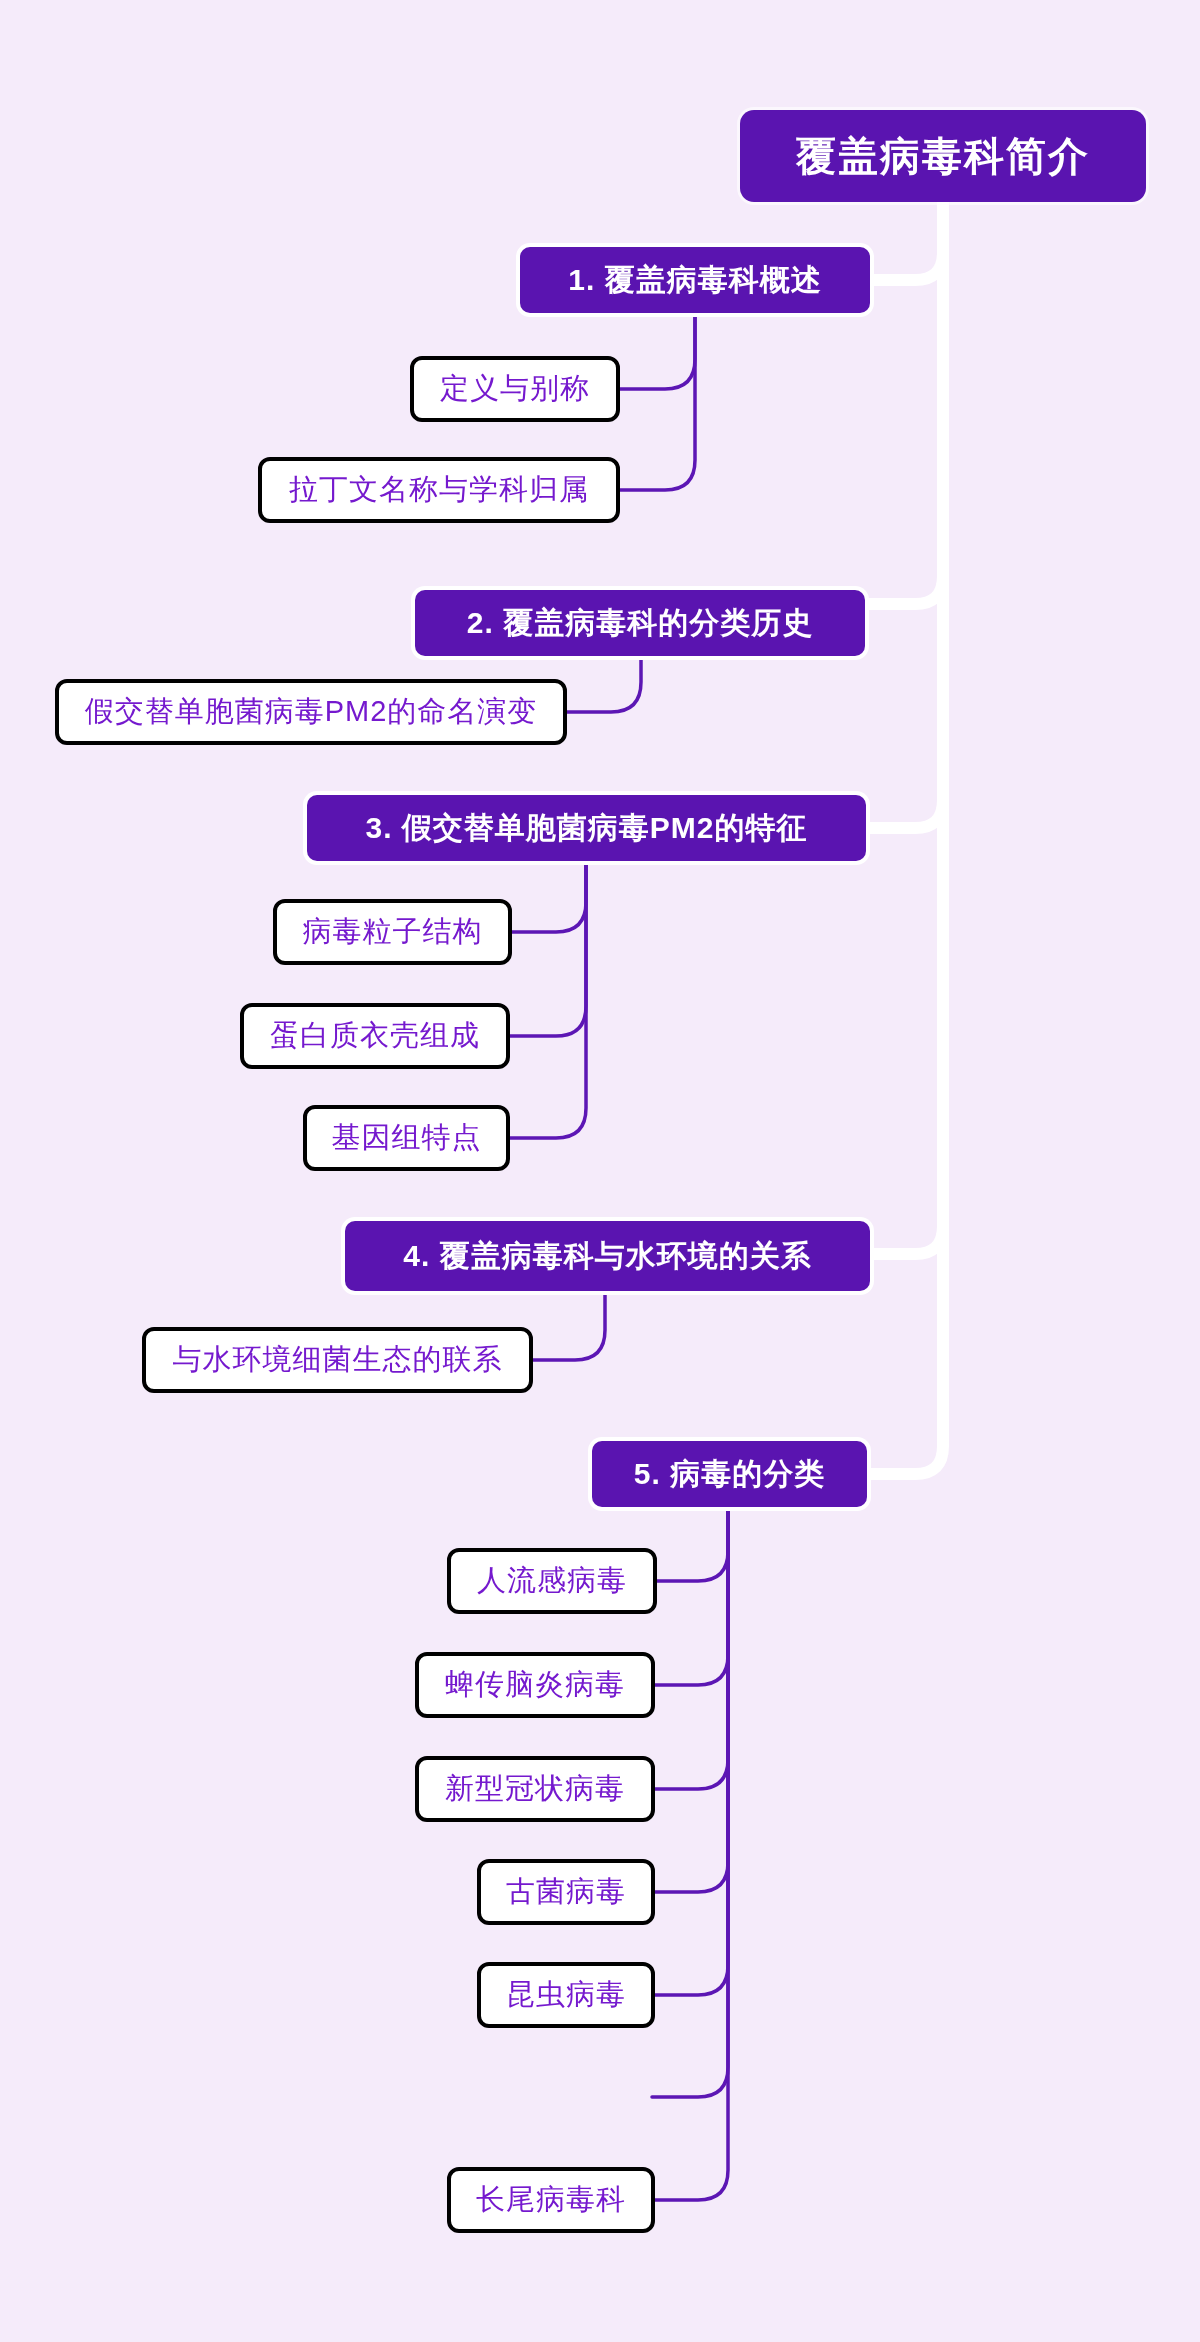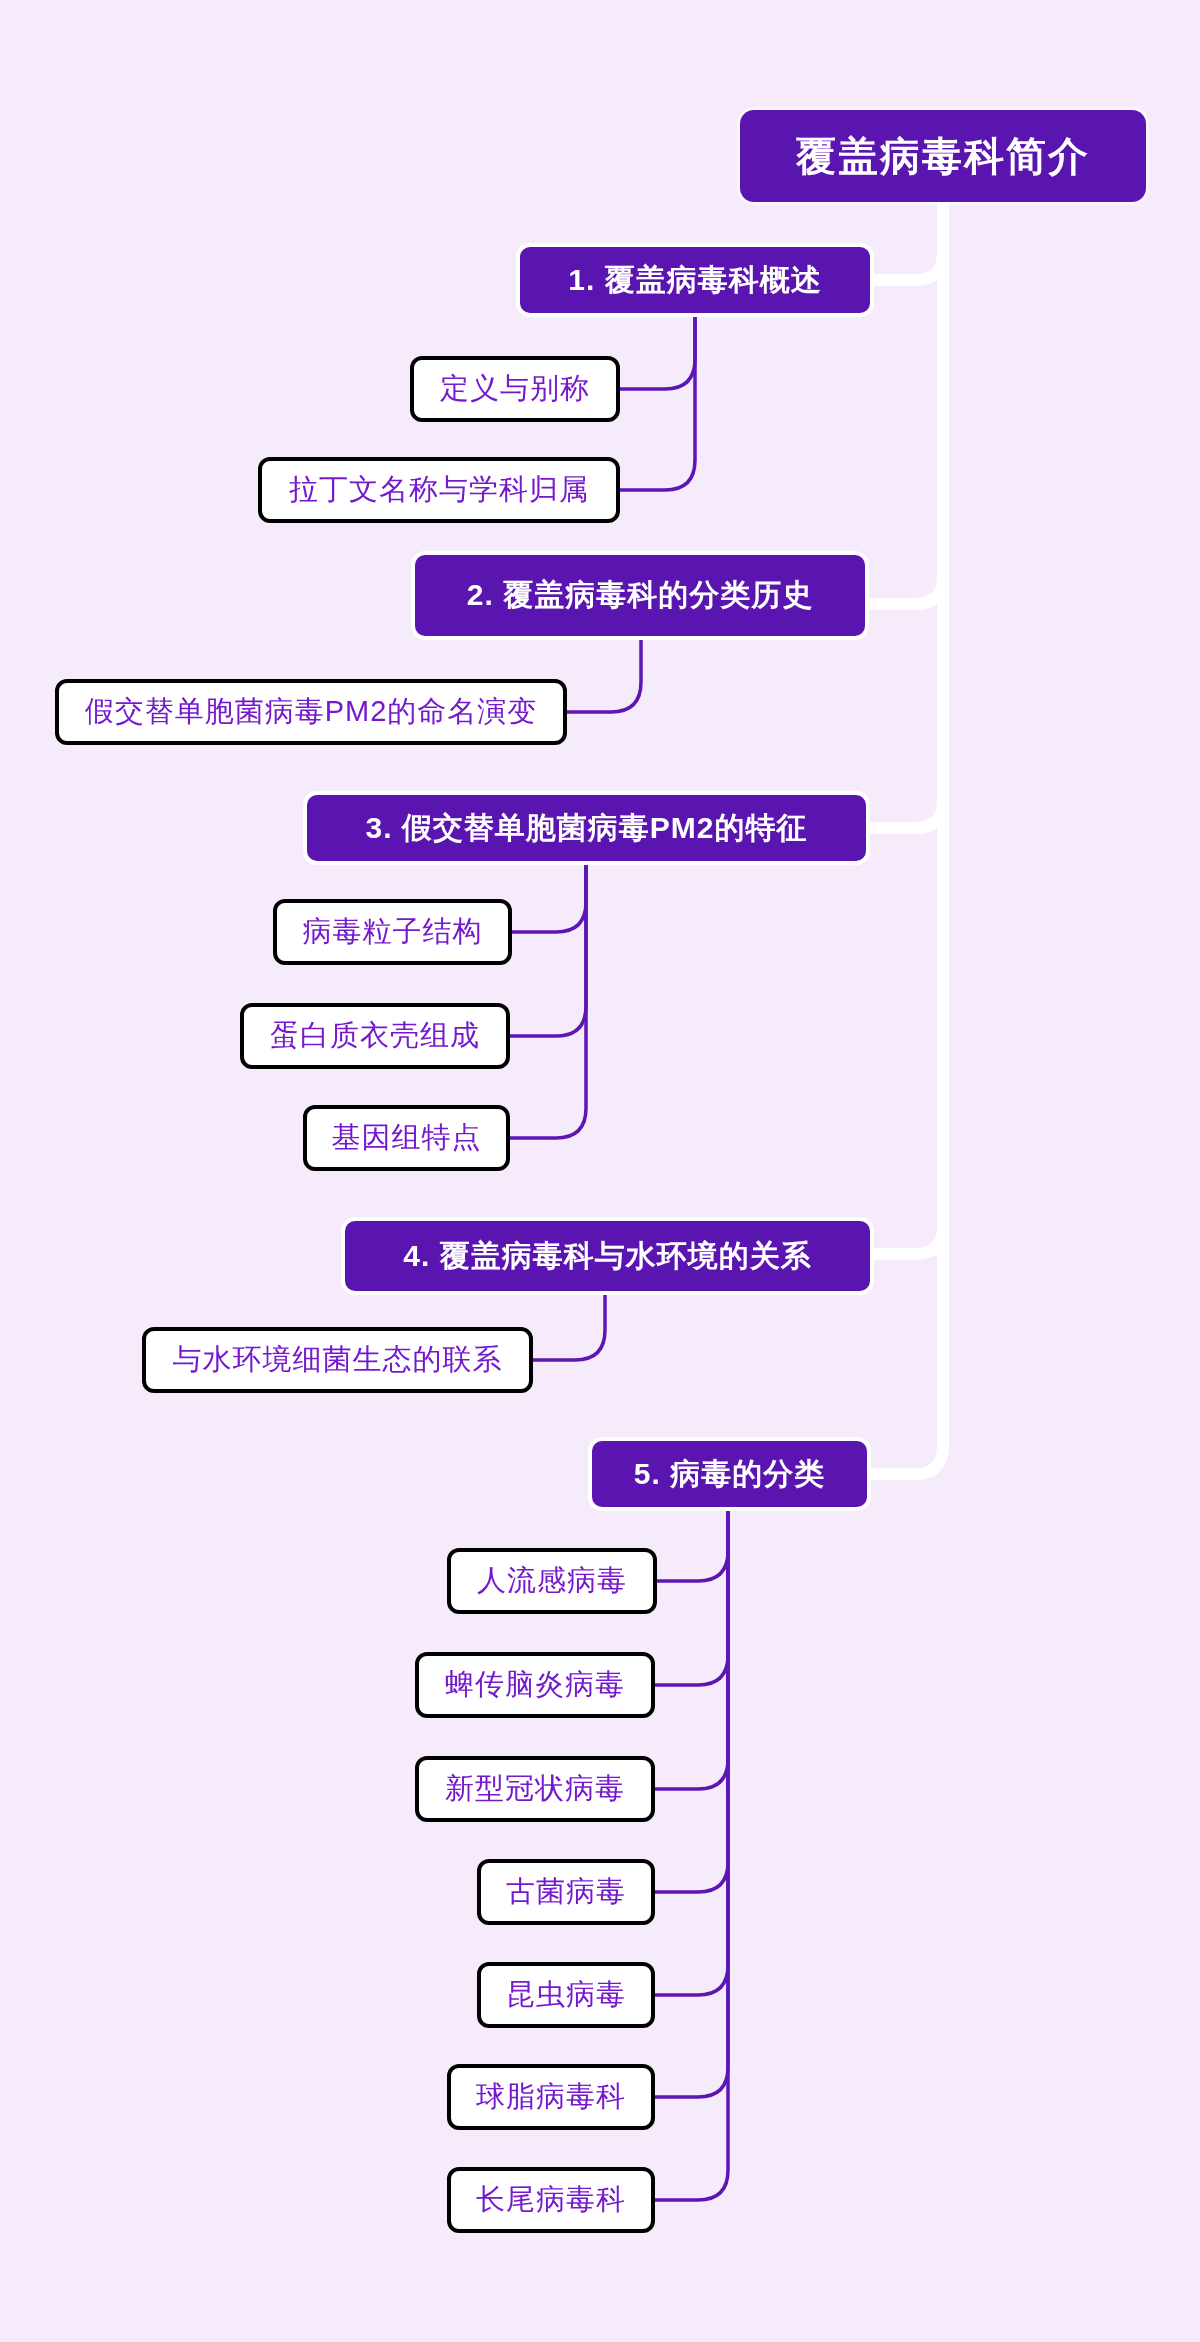--- a/index.html
+++ b/index.html
@@ -65,21 +65,21 @@
   <div class="node branch" style="left:520px;top:247px;width:350px;height:66px">
     <span>1. 覆盖病毒科概述</span>
   </div>
   <div class="node child" style="left:410px;top:356px;width:210px;height:66px">
     <span>定义与别称</span>
   </div>
   <div class="node child" style="left:258px;top:457px;width:362px;height:66px">
     <span>拉丁文名称与学科归属</span>
   </div>
 
-  <div class="node branch" style="left:415px;top:555px;width:450px;height:81px">
+  <div class="node branch" style="left:415px;top:590px;width:450px;height:66px">
     <span>2. 覆盖病毒科的分类历史</span>
   </div>
   <div class="node child" style="left:55px;top:679px;width:512px;height:66px">
     <span>假交替单胞菌病毒PM2的命名演变</span>
   </div>
 
   <div class="node branch" style="left:307px;top:795px;width:559px;height:66px">
     <span>3. 假交替单胞菌病毒PM2的特征</span>
   </div>
   <div class="node child" style="left:273px;top:899px;width:239px;height:66px">
@@ -110,20 +110,17 @@
   </div>
   <div class="node child" style="left:415px;top:1756px;width:240px;height:66px">
     <span>新型冠状病毒</span>
   </div>
   <div class="node child" style="left:477px;top:1859px;width:178px;height:66px">
     <span>古菌病毒</span>
   </div>
   <div class="node child" style="left:477px;top:1962px;width:178px;height:66px">
     <span>昆虫病毒</span>
   </div>
-  <div class="node child" style="left:447px;top:2064px;width:208px;height:66px">
-    <span>球脂病毒科</span>
-  </div>
   <div class="node child" style="left:447px;top:2167px;width:208px;height:66px">
     <span>长尾病毒科</span>
   </div>
 
 </div>
 
 </body></html>

